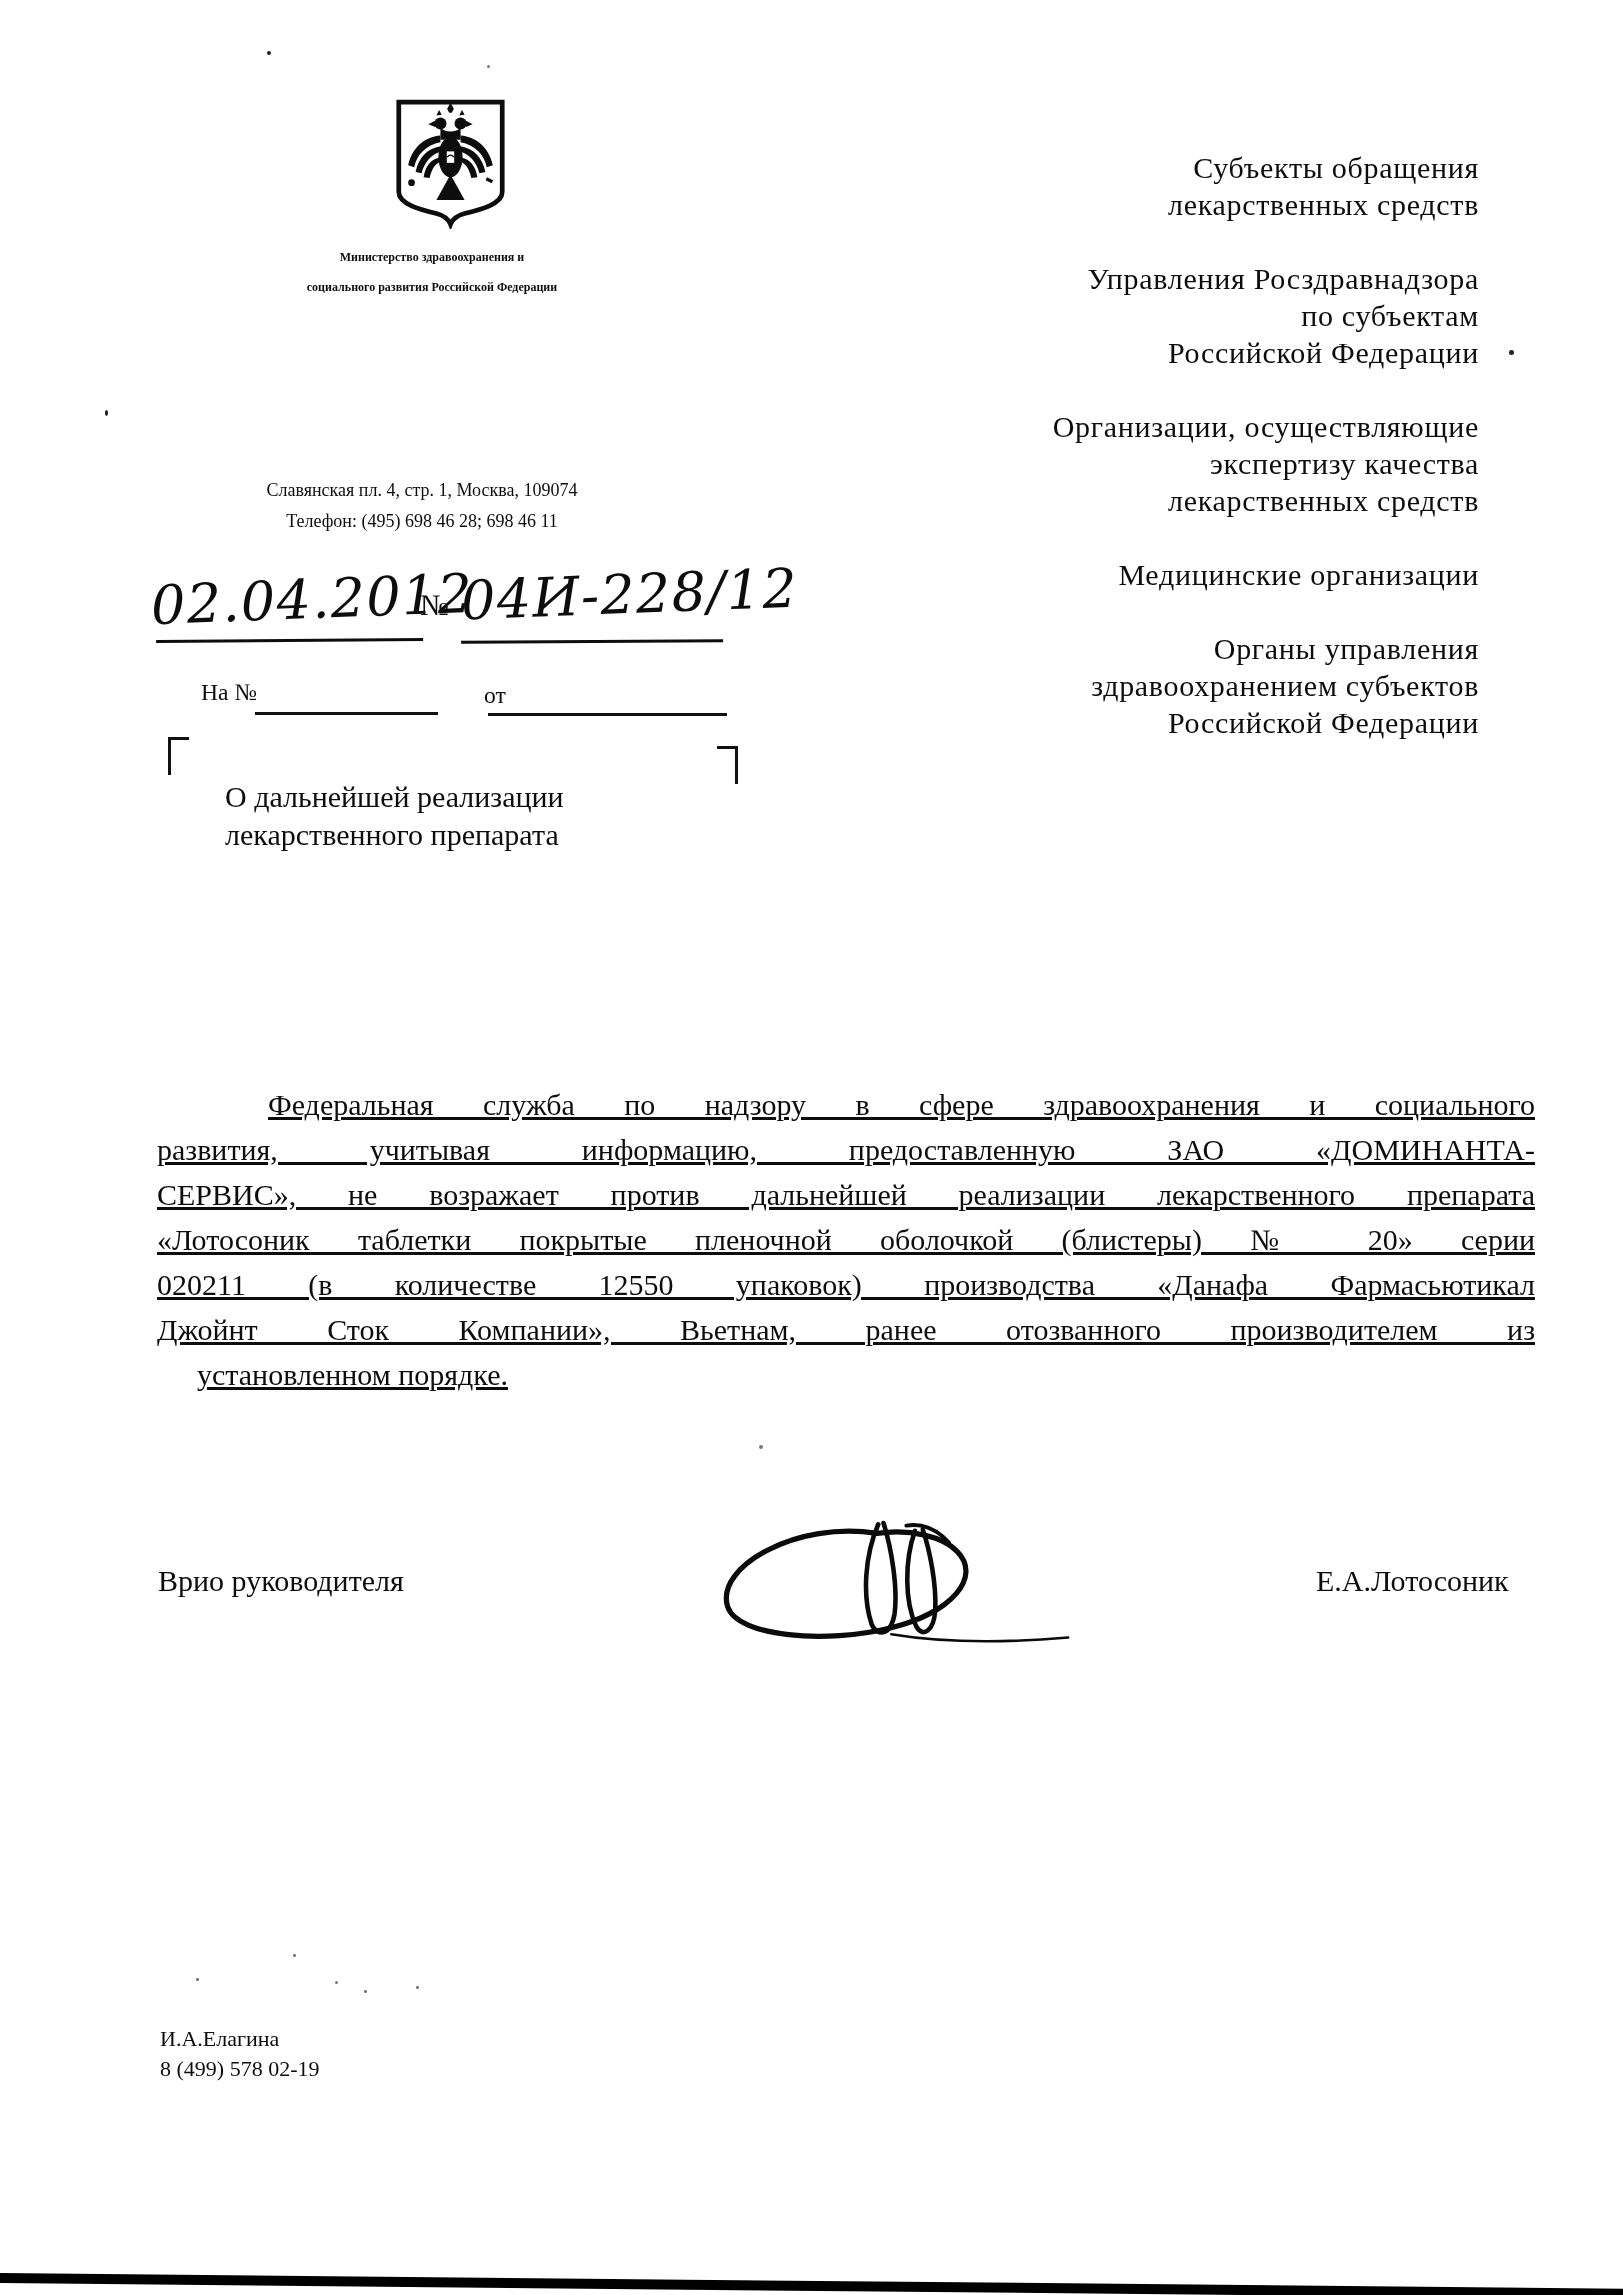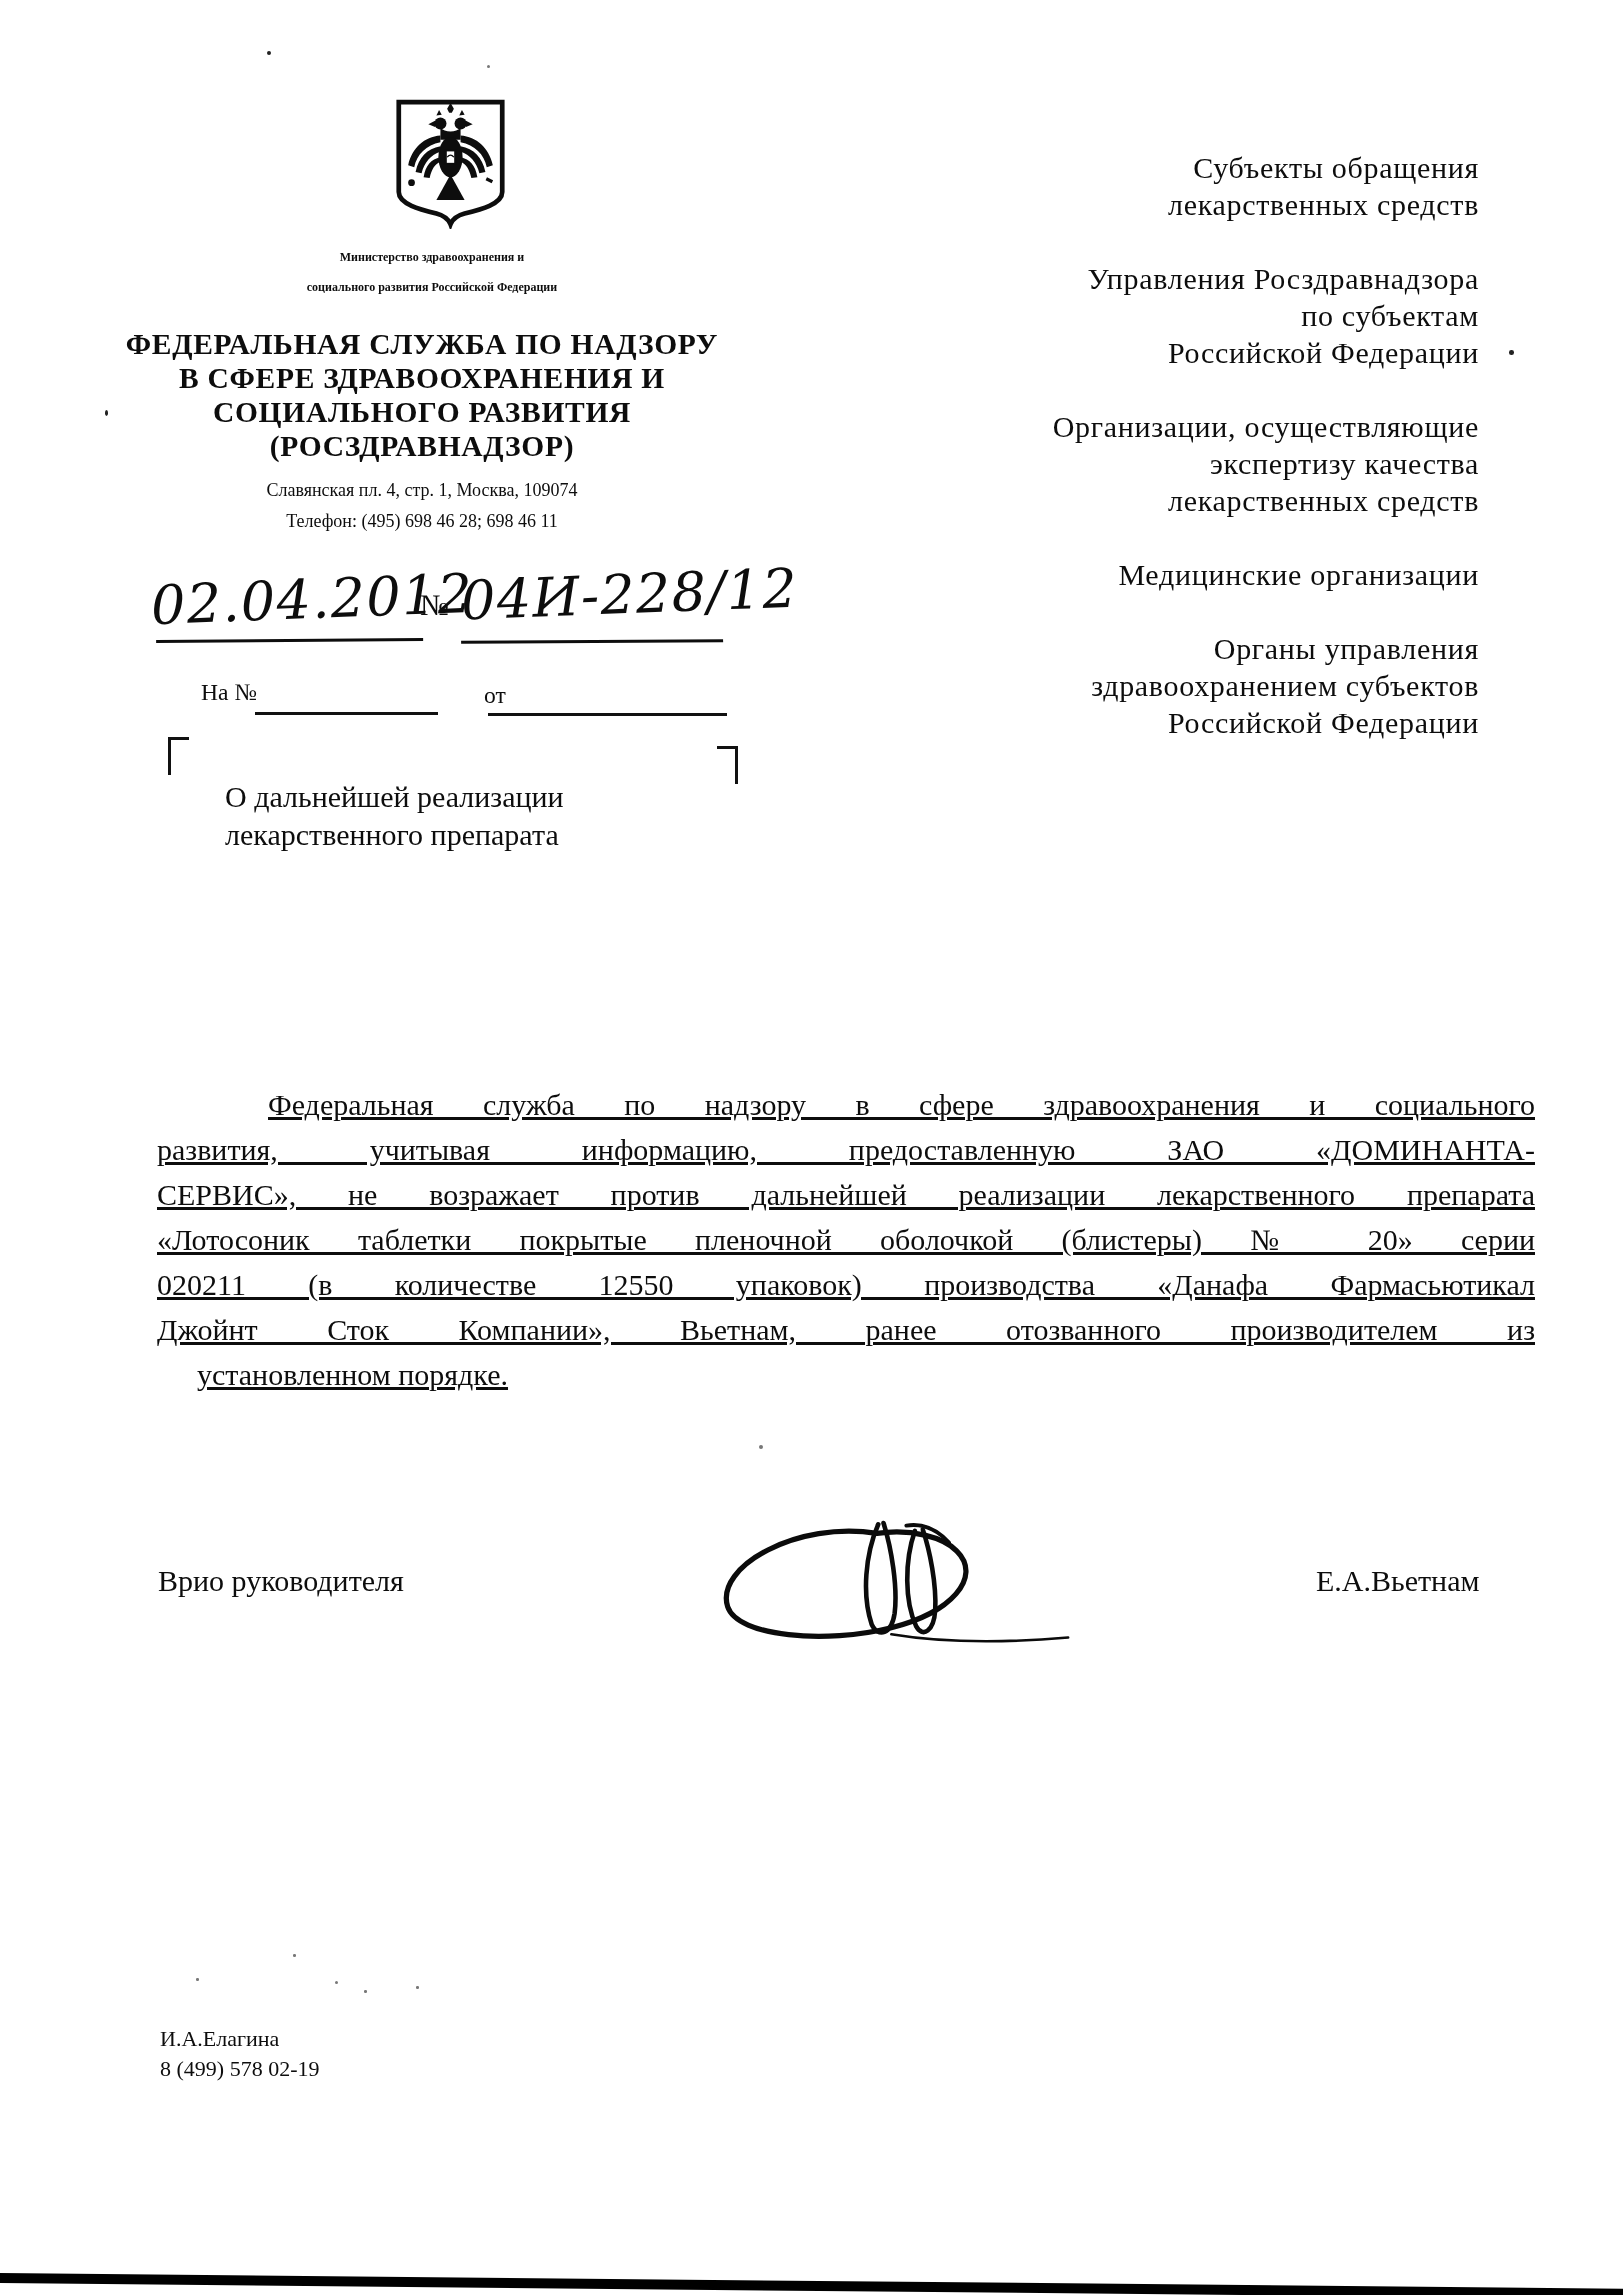--- a/index.html
+++ b/index.html
@@ -90,26 +90,20 @@
       <rect x="78" y="78" width="14" height="20" fill="#ffffff" stroke="#0d0d0d" stroke-width="3"></rect>
       <path d="M80,88 q5,-6 10,0" fill="none" stroke="#0d0d0d" stroke-width="2"></path>
     </svg>
   </div>
 
   <div class="abs ministry">
     <div>Министерство здравоохранения и</div>
     <div>социального развития Российской Федерации</div>
   </div>
 
-  <div class="abs agency-name">
-    <div>ФЕДЕРАЛЬНАЯ СЛУЖБА ПО НАДЗОРУ</div>
-    <div>В СФЕРЕ ЗДРАВООХРАНЕНИЯ И</div>
-    <div>СОЦИАЛЬНОГО РАЗВИТИЯ</div>
-    <div>(РОСЗДРАВНАДЗОР)</div>
-  </div>
   <div class="abs agency-addr">
     <div>Славянская пл. 4, стр. 1, Москва, 109074</div>
     <div>Телефон: (495) 698 46 28; 698 46 11</div>
   </div>
 
   <div class="abs handwriting" style="left:151px;top:568px;">02.04.2012</div>
   <div class="abs" style="left:420px;top:588px;font-size:30px;">№</div>
   <div class="abs handwriting" style="left:461px;top:563px;">04И-228/12</div>
   <div class="abs hw-underline" style="left:156px;top:602px;width:267px;height:37px;transform:rotate(-0.4deg);"></div>
   <div class="abs hw-underline" style="left:461px;top:603px;width:262px;height:37px;transform:rotate(-0.3deg);"></div>
@@ -167,21 +161,21 @@
     <svg width="419" height="141" viewBox="0 0 640 215" xmlns="http://www.w3.org/2000/svg">
       <g fill="none" stroke="#0b0b0b" stroke-linecap="round">
         <path stroke-width="8" d="M310,28 C190,8 62,78 82,140 C97,186 232,197 332,172 C422,150 472,95 432,55 C412,34 362,20 310,28 Z"></path>
         <path stroke-width="7" d="M312,14 C292,60 287,122 302,167 C312,188 332,182 337,150 C342,110 332,50 320,12"></path>
         <path stroke-width="7" d="M368,24 C352,70 352,132 370,170 C380,188 397,177 399,145 C401,105 391,55 380,22"></path>
         <path stroke-width="6" d="M420,42 C402,22 380,12 355,16"></path>
         <path stroke-width="4" d="M332,182 C422,197 520,194 602,187"></path>
       </g>
     </svg>
   </div>
-  <div class="abs sig-name">Е.А.Вьетнам</div>
+  <div class="abs sig-name">Е.А.Лотосоник</div>
 
   <div class="abs footer">
     <div>И.А.Елагина</div>
     <div>8 (499) 578 02-19</div>
   </div>
 
   <div class="abs speck" style="left:267px;top:51px;width:3.9px;height:3.9px;"></div>
   <div class="abs speck light" style="left:487px;top:65px;width:3.3px;height:3.3px;"></div>
   <div class="abs speck" style="left:1509px;top:350px;width:4.6px;height:4.6px;"></div>
   <div class="abs speck" style="left:105px;top:410px;width:3.3px;height:5.9px;"></div>

